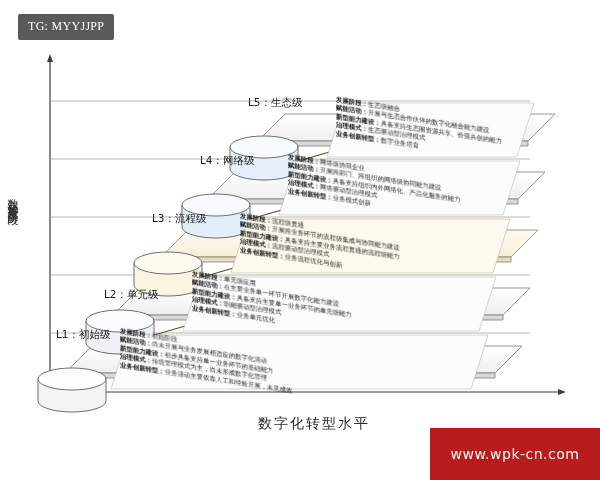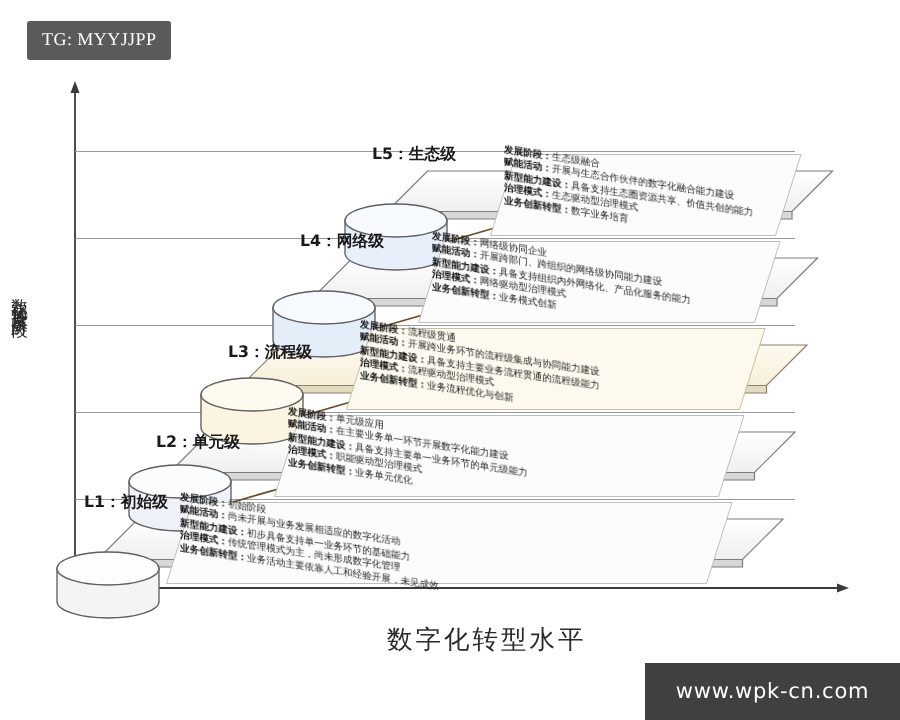--- a/index.html
+++ b/index.html
@@ -34,22 +34,22 @@
     border-radius: 2px;
     white-space: nowrap;
     font-family: Liberation Serif, serif;
   }
   
   .wm-badge {
     position: absolute;
     right: 0px;
     bottom: 0px;
     width: 170px;
-    height: 38px;
-    background: #404040;
+    height: 52px;
+    background: #b91c1c;
     color: #ffffff;
     display: flex;
     align-items: center;
     justify-content: center;
     font-size: 14px;
     letter-spacing: 0.5px;
   }
   
   #diagram {
     position: absolute;
@@ -73,30 +73,30 @@
     top: 150px;
     writing-mode: vertical-rl;
     text-orientation: upright;
     line-height: 12px;
     font-size: 11px;
     letter-spacing: 2px;
   }
   #xlabel {
     left: 258px;
     top: 375px;
-    font-size: 17px;
+    font-size: 14px;
     letter-spacing: 2px;
   }
   
   .level-name {
     position: absolute;
     font-size: 10.5px;
     color: #1a1a1a;
     white-space: nowrap;
-    font-weight: bold;
+    font-weight: normal;
   }
   
   .panel-text {
     position: absolute;
     font-size: 6.4px;
     line-height: 8.4px;
     color: #161616;
     white-space: nowrap;
   }
   .panel-text .row {
@@ -228,21 +228,21 @@
       <g>
         <polygon points="344,63 534,63 517,117 327,117" fill="#fcfcfc" stroke="#b8b8b8" stroke-width="0.6"></polygon>
       </g>
     </svg>
 
     <div class="axis-label" id="ylabel">数字化转型发展阶段</div>
     <div class="axis-label" id="xlabel">数字化转型水平</div>
 
     <div class="level-name" style="left:56px;  top:288px;">L1：初始级</div>
     <div class="level-name" style="left:104px; top:230px;margin-top:18px;">L2：单元级</div>
-    <div class="level-name" style="left:152px; top:188px;">L3：流程级</div>
+    <div class="level-name" style="left:152px; top:172px;">L3：流程级</div>
     <div class="level-name" style="left:200px; top:114px;">L4：网络级</div>
     <div class="level-name" style="left:248px; top:56px;">L5：生态级</div>
 
     <div class="panel-text blur" id="panel-l1" style="left:120px; top:300px; transform: skewY(8.5deg);">
         <span class="row"><span class="k">发展阶段：</span><span class="v">初始阶段</span></span>
         <span class="row"><span class="k">赋能活动：</span><span class="v">尚未开展与业务发展相适应的数字化活动</span></span>
         <span class="row"><span class="k">新型能力建设：</span><span class="v">初步具备支持单一业务环节的基础能力</span></span>
         <span class="row"><span class="k">治理模式：</span><span class="v">传统管理模式为主，尚未形成数字化管理</span></span>
         <span class="row"><span class="k">业务创新转型：</span><span class="v">业务活动主要依靠人工和经验开展，未见成效</span></span>
       </div>

